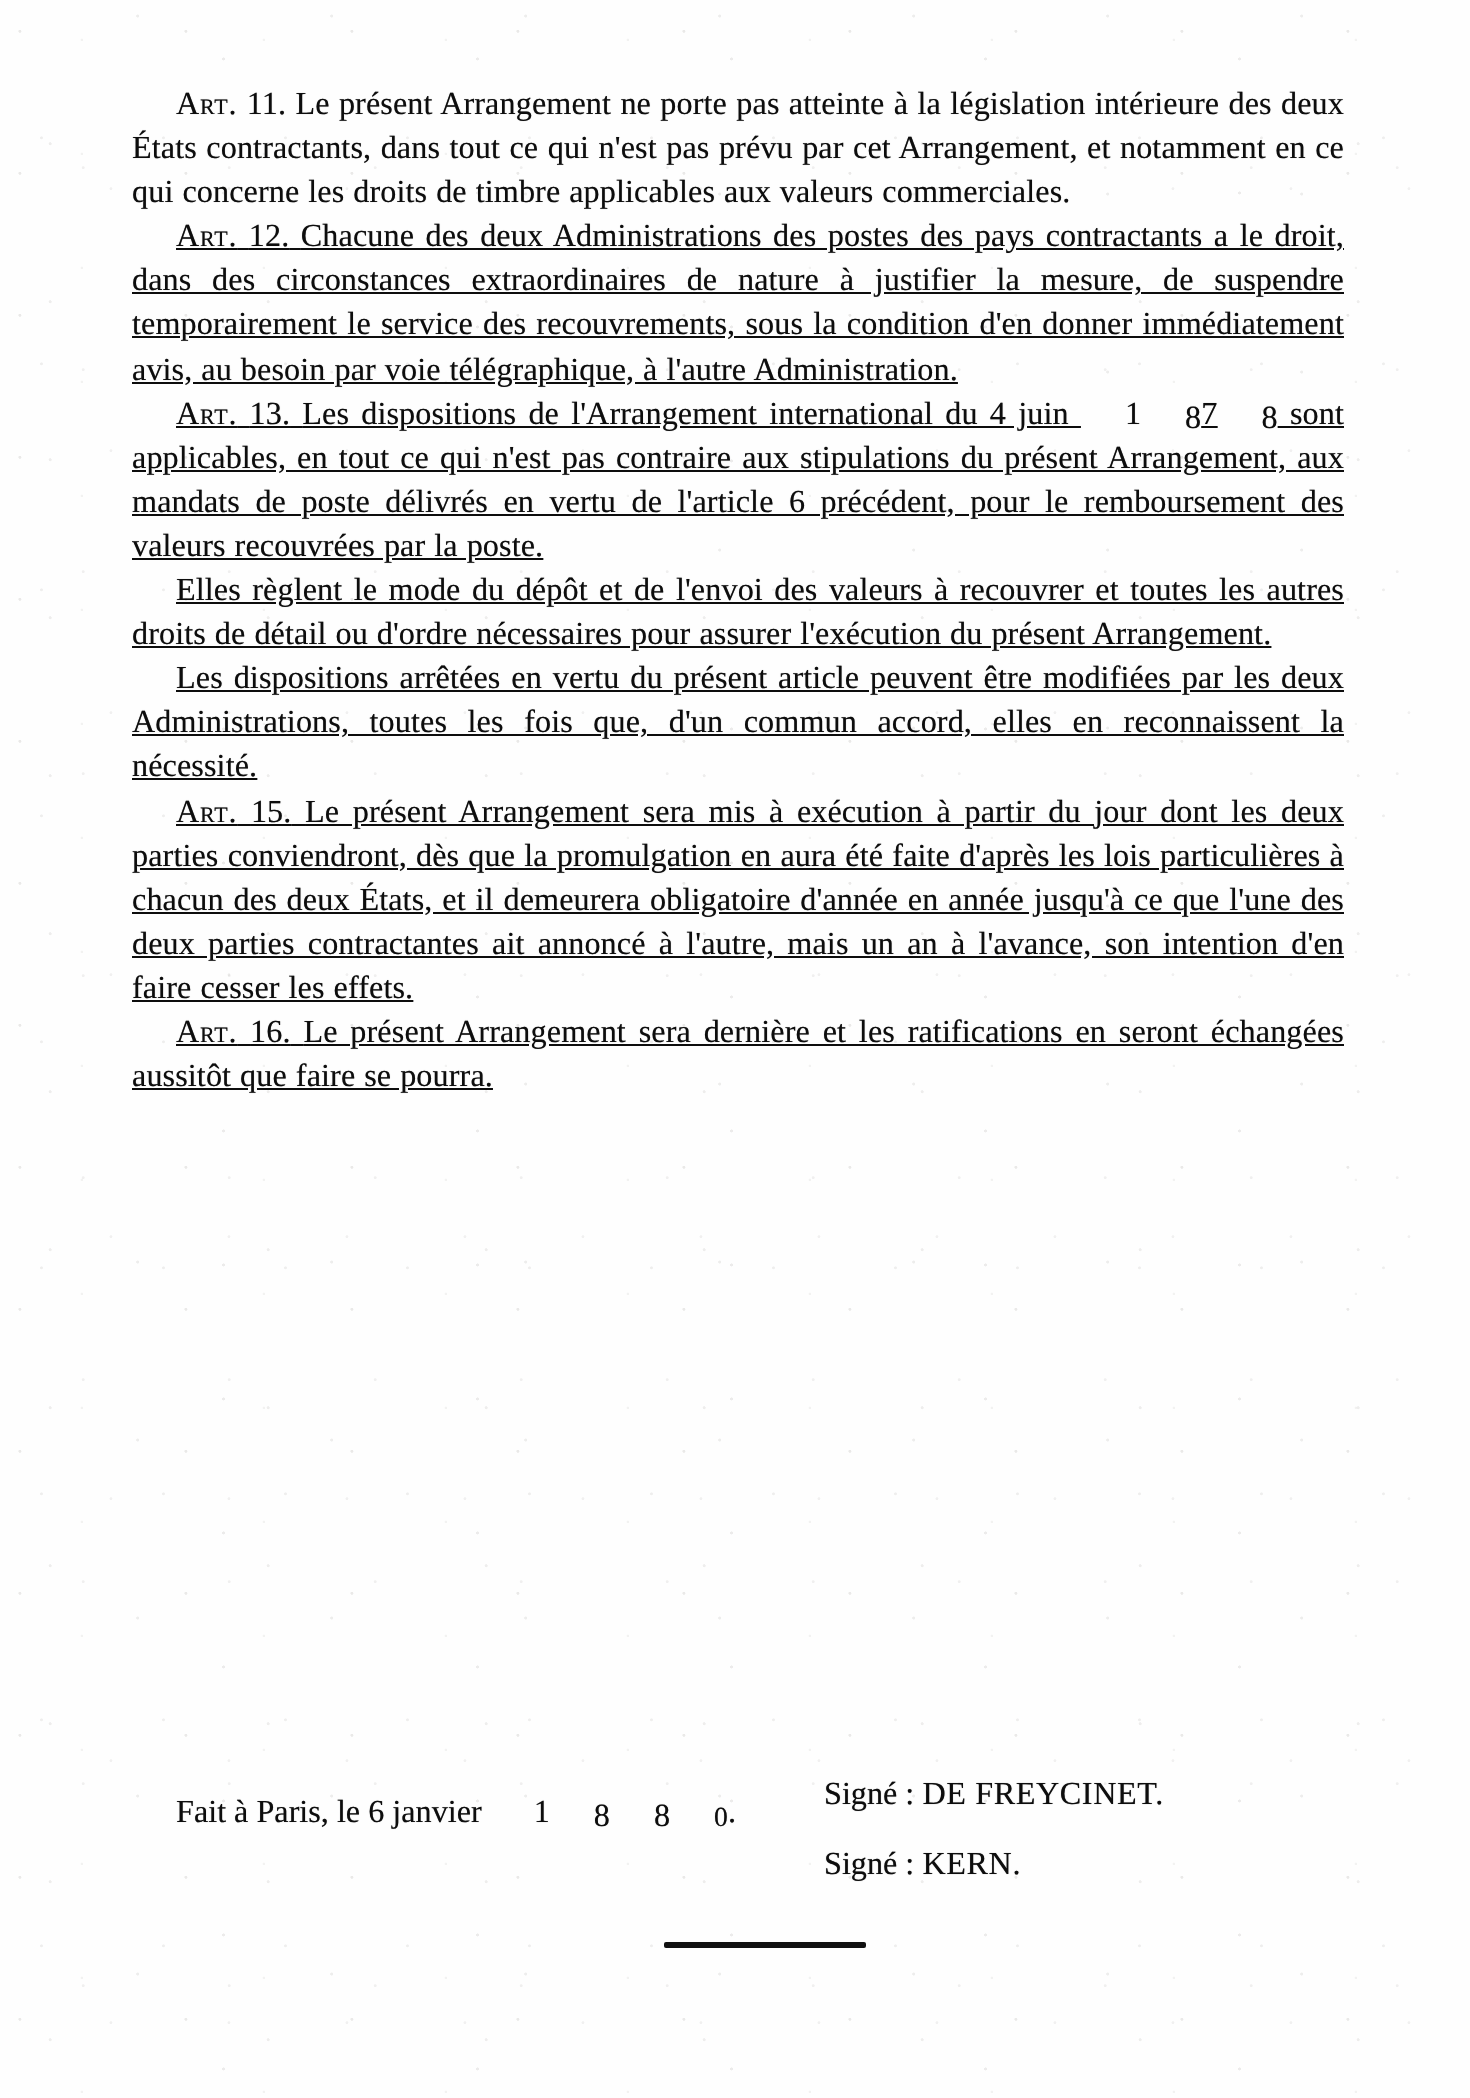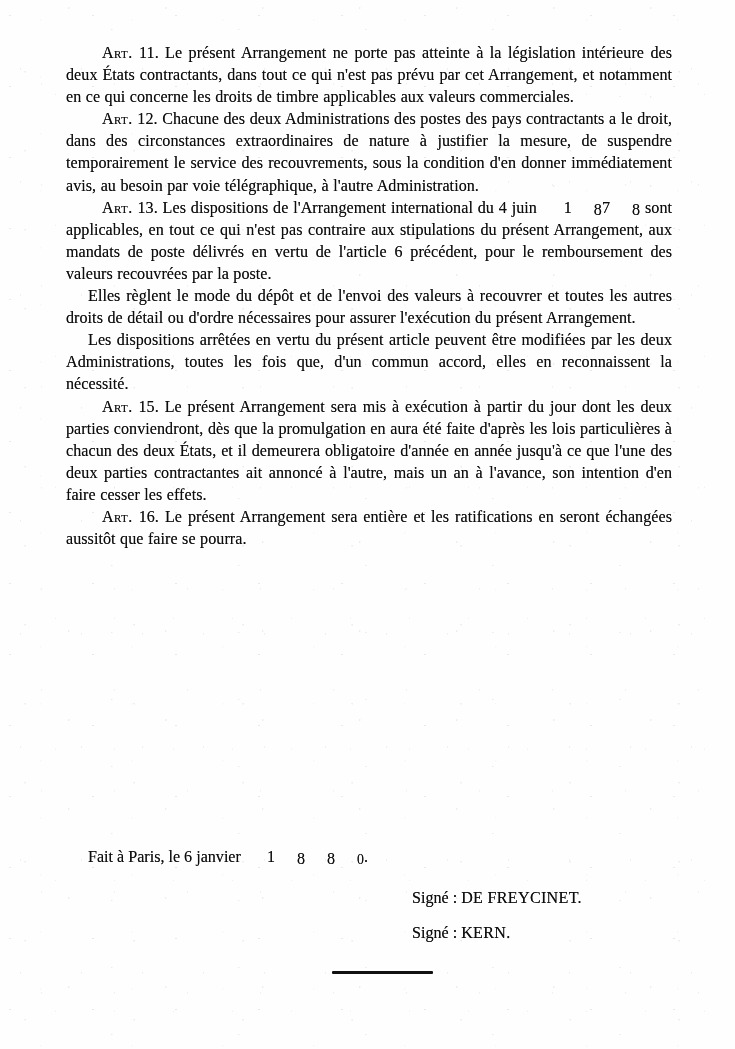--- a/index.html
+++ b/index.html
@@ -55,49 +55,48 @@
     margin: 0;
     text-align: justify;
     text-indent: 22px;
     font-size: 16.1px;
     line-height: 22.1px;
     letter-spacing: .05px;
     word-spacing: .4px;
     
     text-shadow: 0 0 .35px rgba(0,0,0,.55);
   }
-  p.para + p.para { margin-top: 0; }
+  p.para + p.para { margin-top: 0; text-decoration: underline; }
 
   
   p.art-start { margin-top: 8px; }
 
   
   .artlabel {
     font-variant: small-caps;
     letter-spacing: .4px;
-    margin-left: 14px;
   }
 
   
   .osf-8, .osf-0, .osf-9 {
     display: inline-block;
     position: relative;
   }
   .osf-8, .osf-9 { top: 2.0px; }
   .osf-0 {
     top: 2.4px;
     font-size: .86em;
   }
   .osf-1 { display: inline-block; }
 
   
   #fait {
     position: absolute;
     left: 66px;
-    top: 846px;
+    top: 896px;
     width: 606px;
     font-size: 16.1px;
     line-height: 22.1px;
     text-indent: 22px;
     text-shadow: 0 0 .35px rgba(0,0,0,.55);
   }
 
   #signatures {
     position: absolute;
     left: 412px;
@@ -152,21 +151,21 @@
 
     <p class="para art-start">
       <span class="artlabel">Art.</span>
       <span>15.</span>
       <span>Le présent Arrangement sera mis à exécution à partir du jour dont les deux parties conviendront, dès que la promulgation en aura été faite d'après les lois particulières à chacun des deux États, et il demeurera obligatoire d'année en année jusqu'à ce que l'une des deux parties contractantes ait annoncé à l'autre, mais un an à l'avance, son intention d'en faire cesser les effets.</span>
     </p>
 
     <p class="para art-start">
       <span class="artlabel">Art.</span>
       <span>16.</span>
-      <span>Le présent Arrangement sera entière et les ratifications en seront échangées aussitôt que faire se pourra.</span>
+      <span>Le présent Arrangement sera dernière et les ratifications en seront échangées aussitôt que faire se pourra.</span>
     </p>
 
 
   </div>
 
   <div id="fait">
     <span>Fait à Paris, le 6 janvier </span><span id="year-1880"><span class="osf-1">1</span><span class="osf-8">8</span><span class="osf-8">8</span><span class="osf-0">0</span></span><span>.</span>
   </div>
 
   <div id="signatures">

